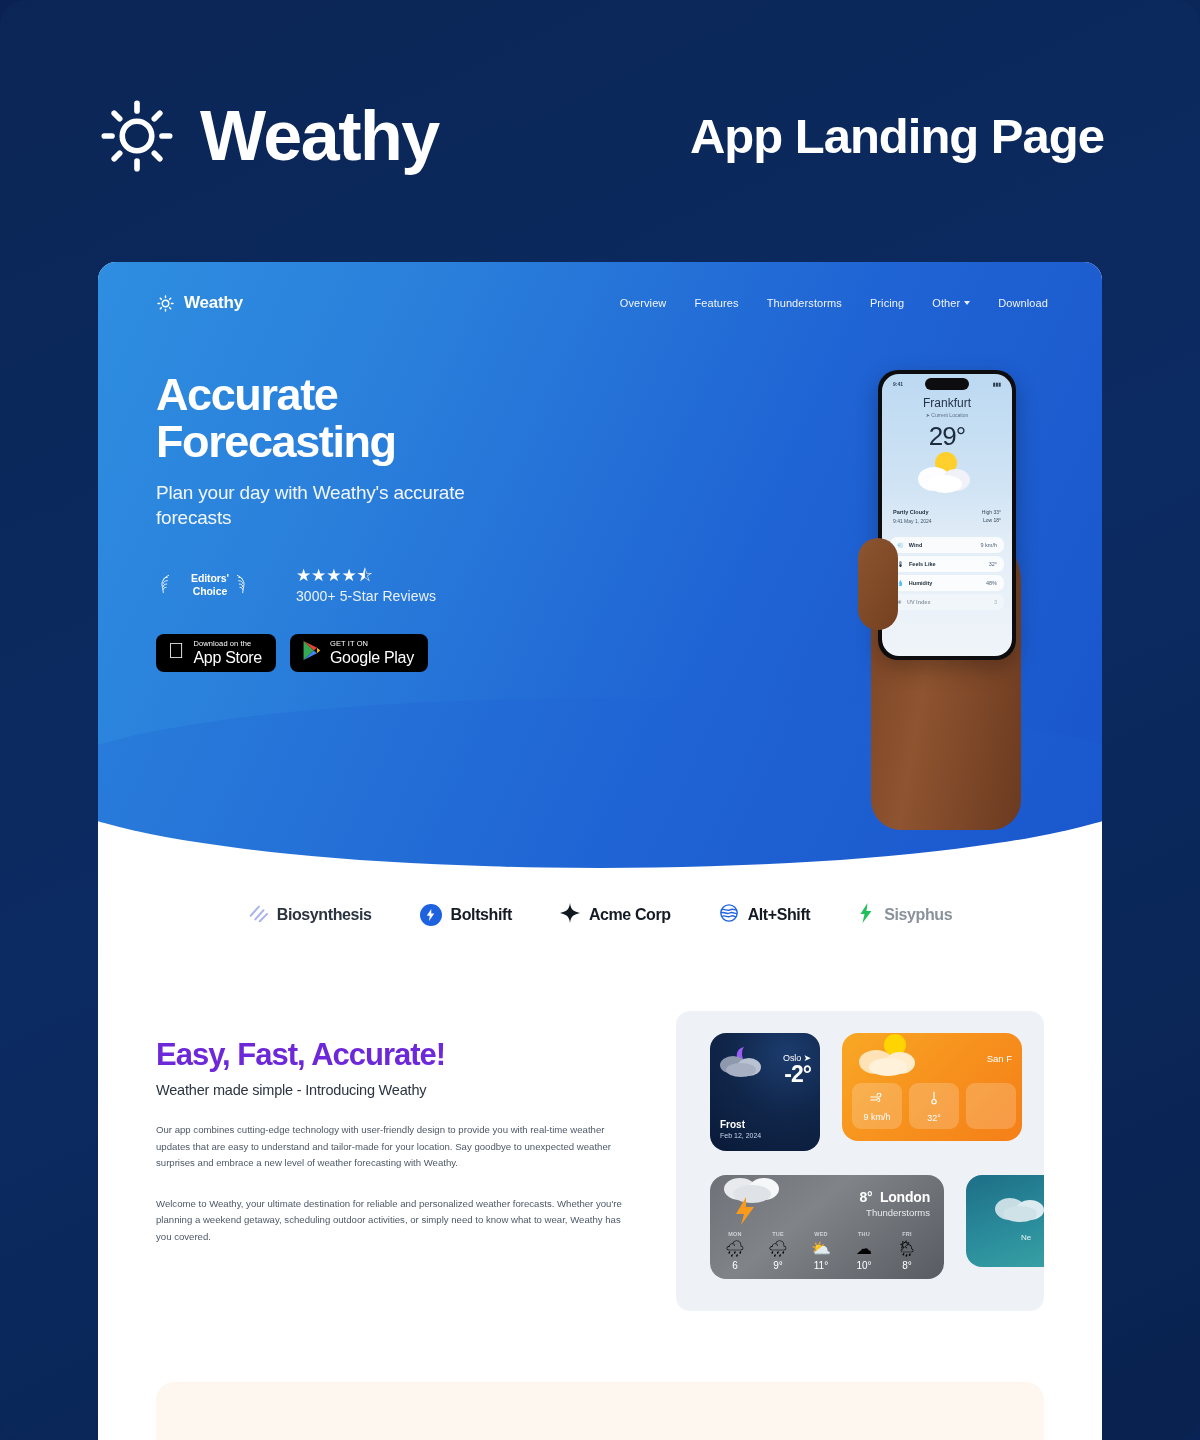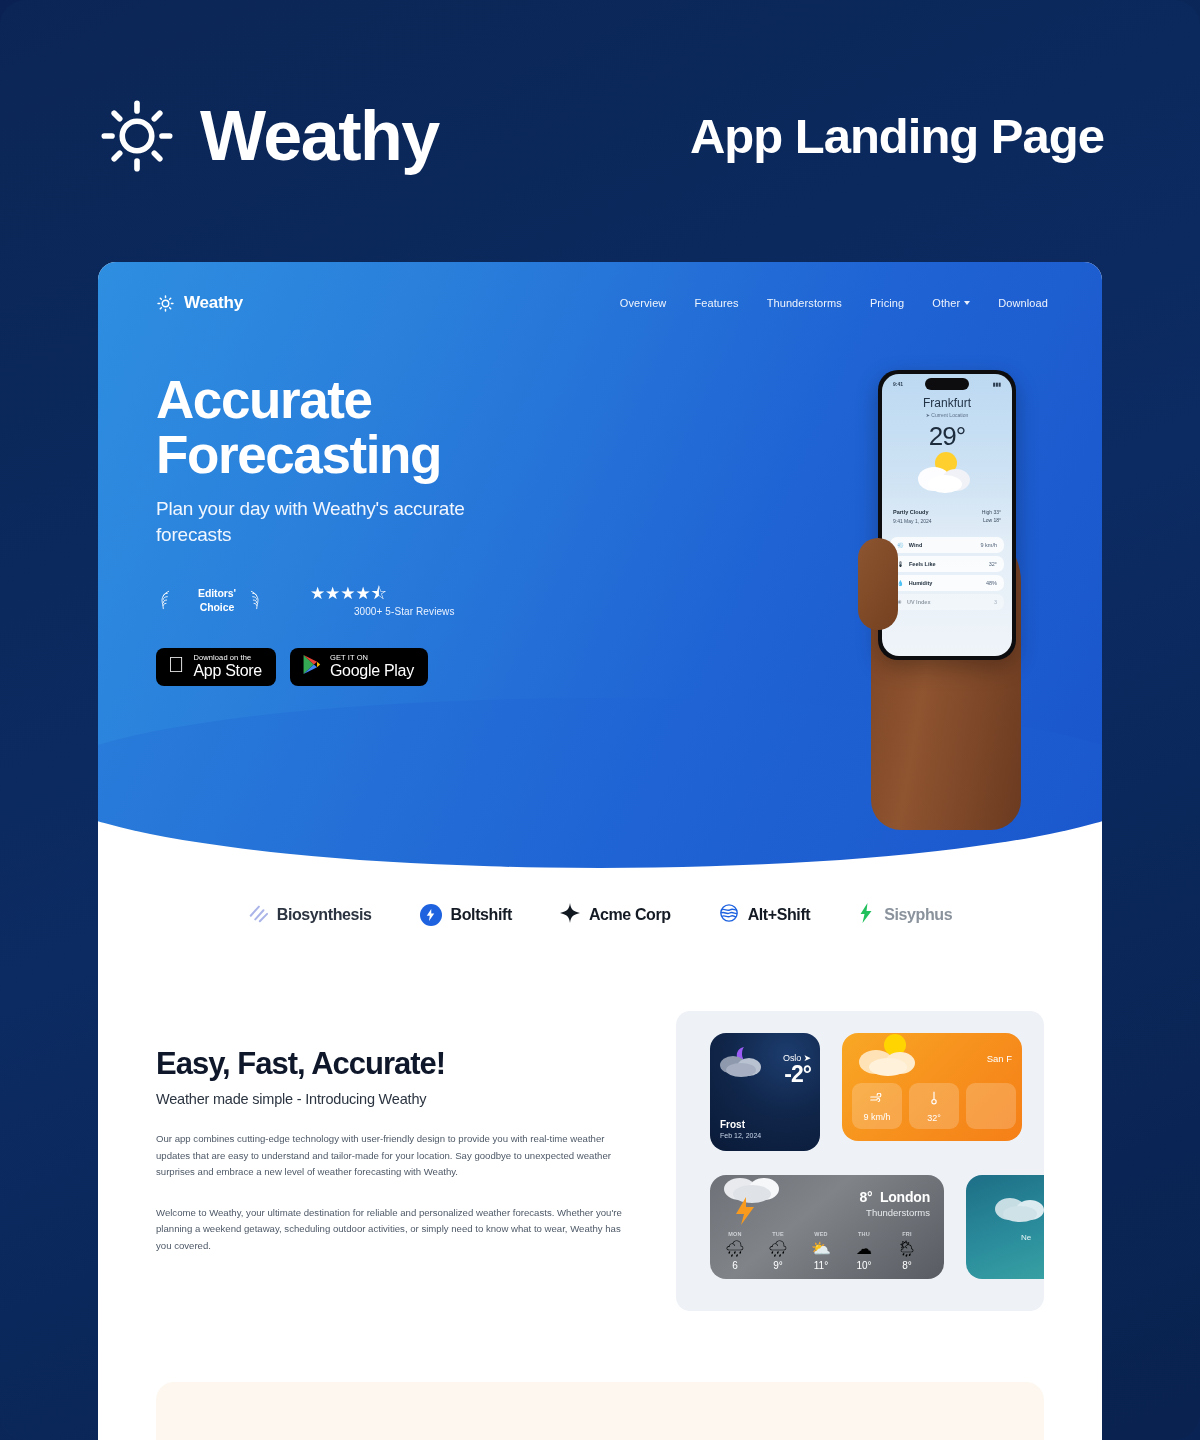--- a/index.html
+++ b/index.html
@@ -113,51 +113,51 @@
     display: inline-block;
   }
 
   .hero-body {
     position: relative; z-index: 4;
     padding: 28px 0 0 58px;
     width: 540px;
   }
   .hero-title {
     color: #fff;
-    font-size: 53px;
+    font-size: 45px;
     font-weight: 700;
     line-height: 1.04;
     letter-spacing: -1.4px;
   }
   .hero-sub {
     color: #f2f7ff;
     font-size: 19px;
     line-height: 1.35;
     margin-top: 14px;
     letter-spacing: -0.2px;
     max-width: 330px;
   }
 
   .hero-social {
     margin-top: 36px;
     display: flex;
     align-items: center;
     gap: 32px;
   }
   .editors-badge {
-    display: flex; align-items: center; gap: 12px;
+    display: flex; align-items: center; gap: 5px;
   }
   .laurel { width: 30px; height: 34px; }
   .editors-text {
     color: #fff; font-size: 10.5px; font-weight: 600;
     line-height: 1.25; text-align: center; letter-spacing: -0.1px;
   }
   .stars-block { display: flex; flex-direction: column; gap: 4px; }
   .stars-row { display: flex; gap: 3px; color: #fff; font-size: 17px; line-height: 1; }
-  .reviews-text { color: #eaf2ff; font-size: 10px; letter-spacing: 0.1px; margin-left: 44px; }
+  .reviews-text { color: #eaf2ff; font-size: 14px; letter-spacing: 0.1px; }
 
   .store-buttons { margin-top: 30px; display: flex; gap: 14px; }
   .store-btn {
     background: #000;
     border-radius: 8px;
     height: 38px;
     display: flex; align-items: center; gap: 9px;
     padding: 0 14px 0 12px;
     cursor: pointer;
   }
@@ -257,21 +257,21 @@
 
   
   .intro {
     display: flex;
     padding: 110px 58px 0;
     gap: 40px;
     background: #fff;
   }
   .intro-left { width: 480px; flex: 0 0 480px; }
   .intro-title {
-    font-size: 31px; font-weight: 700; color: #0f172a; letter-spacing: -1px; margin-top: 9px;
+    font-size: 31px; font-weight: 700; color: #6d28d9; letter-spacing: -1px;
   }
   .intro-sub {
     font-size: 14.5px; color: #2b3440; margin-top: 9px; letter-spacing: -0.2px;
   }
   .intro-p {
     font-size: 9.6px; color: #4e5967; line-height: 1.72; margin-top: 24px;
     max-width: 470px;
   }
 
   .cards-panel {
@@ -320,21 +320,21 @@
   }
   .ld-head { position: absolute; right: 14px; top: 14px; text-align: right; }
   .ld-temp-city { color: #fff; font-size: 14px; font-weight: 600; letter-spacing: -0.2px; }
   .ld-cond { color: #e8eaec; font-size: 9.5px; margin-top: 2px; }
   .ld-days { position: absolute; left: 10px; bottom: 8px; display: flex; gap: 13px; }
   .ld-day { display: flex; flex-direction: column; align-items: center; gap: 2px; width: 30px; }
   .ld-dname { color: #cfd2d6; font-size: 5.5px; font-weight: 700; letter-spacing: 0.2px; }
   .ld-dtemp { color: #fff; font-size: 10px; }
 
   .card-teal {
-    width: 120px; height: 104px;
+    width: 120px; height: 92px;
     background: linear-gradient(160deg, #1d6e86 0%, #2a8b9b 50%, #3ba6a6 100%);
   }
   .teal-txt { position: absolute; left: 0; right: 0; top: 58px; text-align: center; color: #e6f4f6; font-size: 8px; }
 
   .bolt-badge {
     width: 22px; height: 22px; border-radius: 50%;
     background: #1e62e0; display: flex; align-items: center; justify-content: center;
   }
 
   

